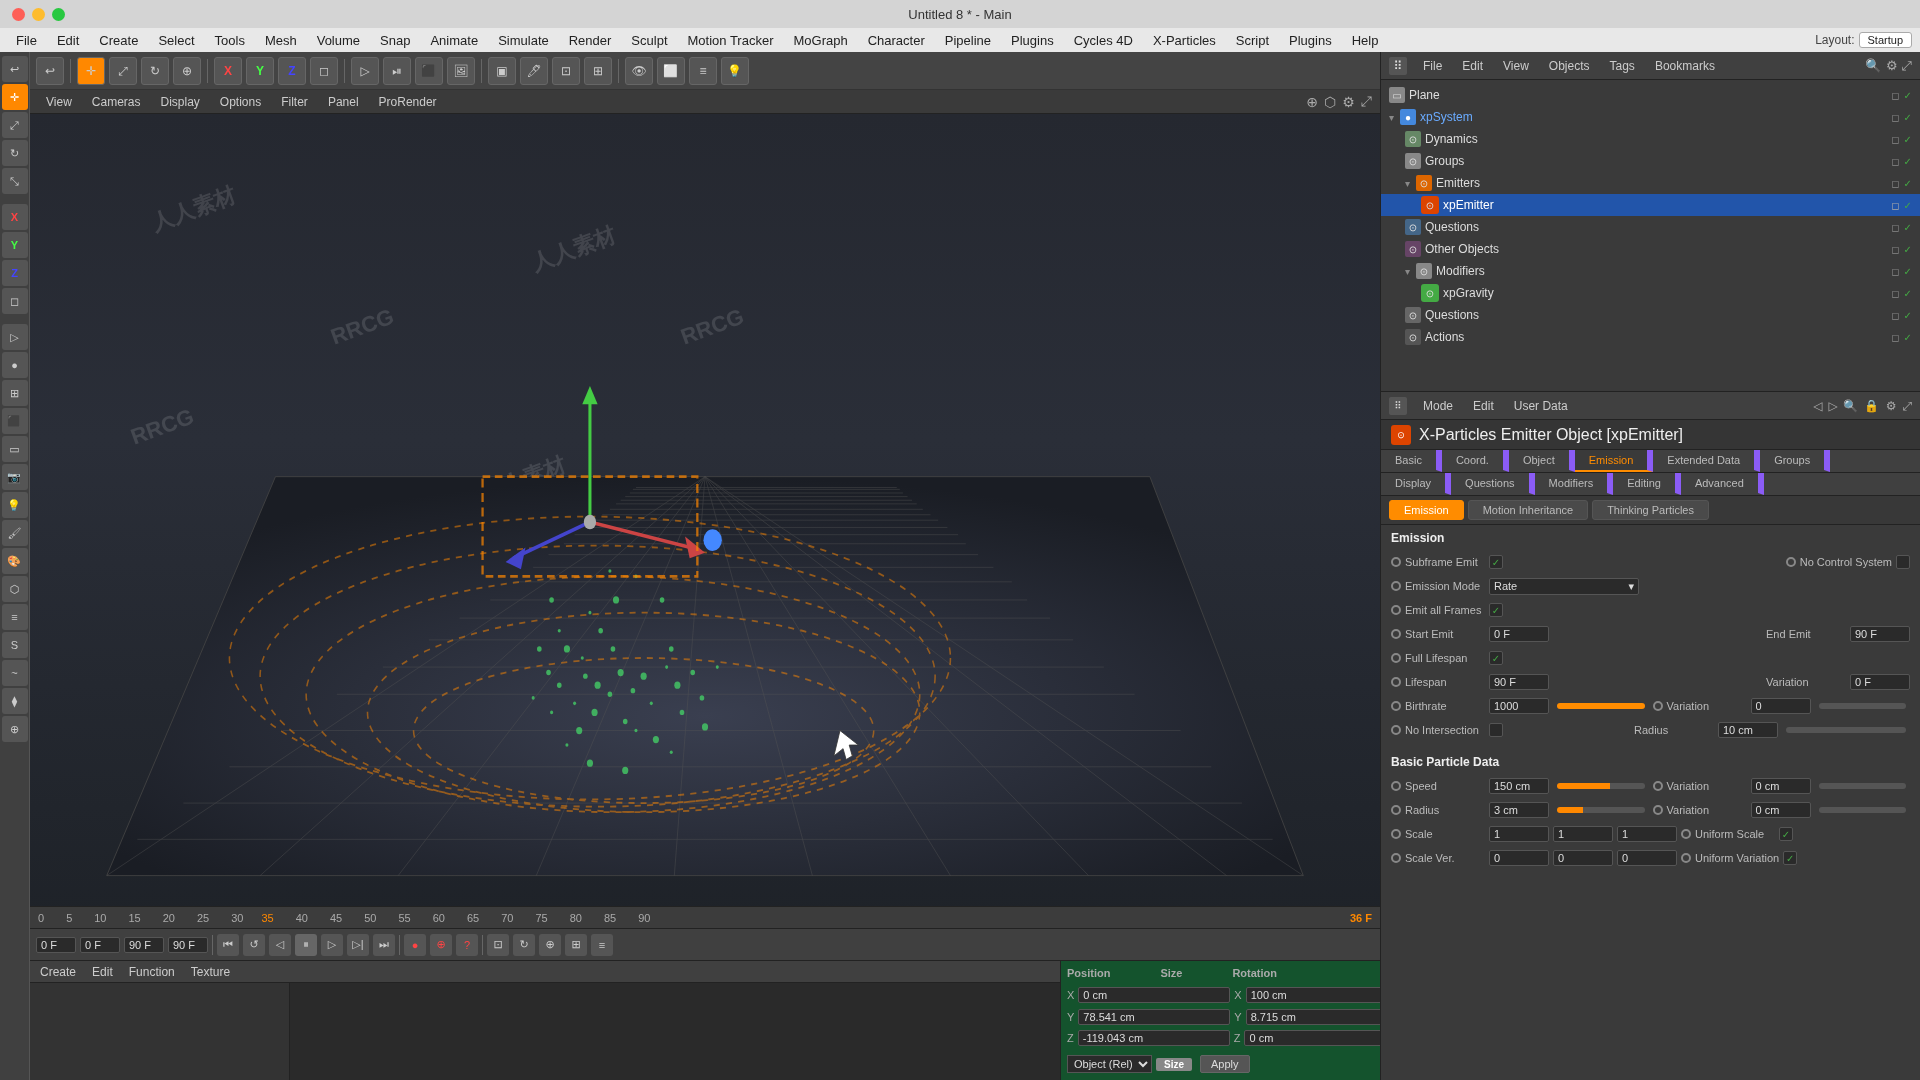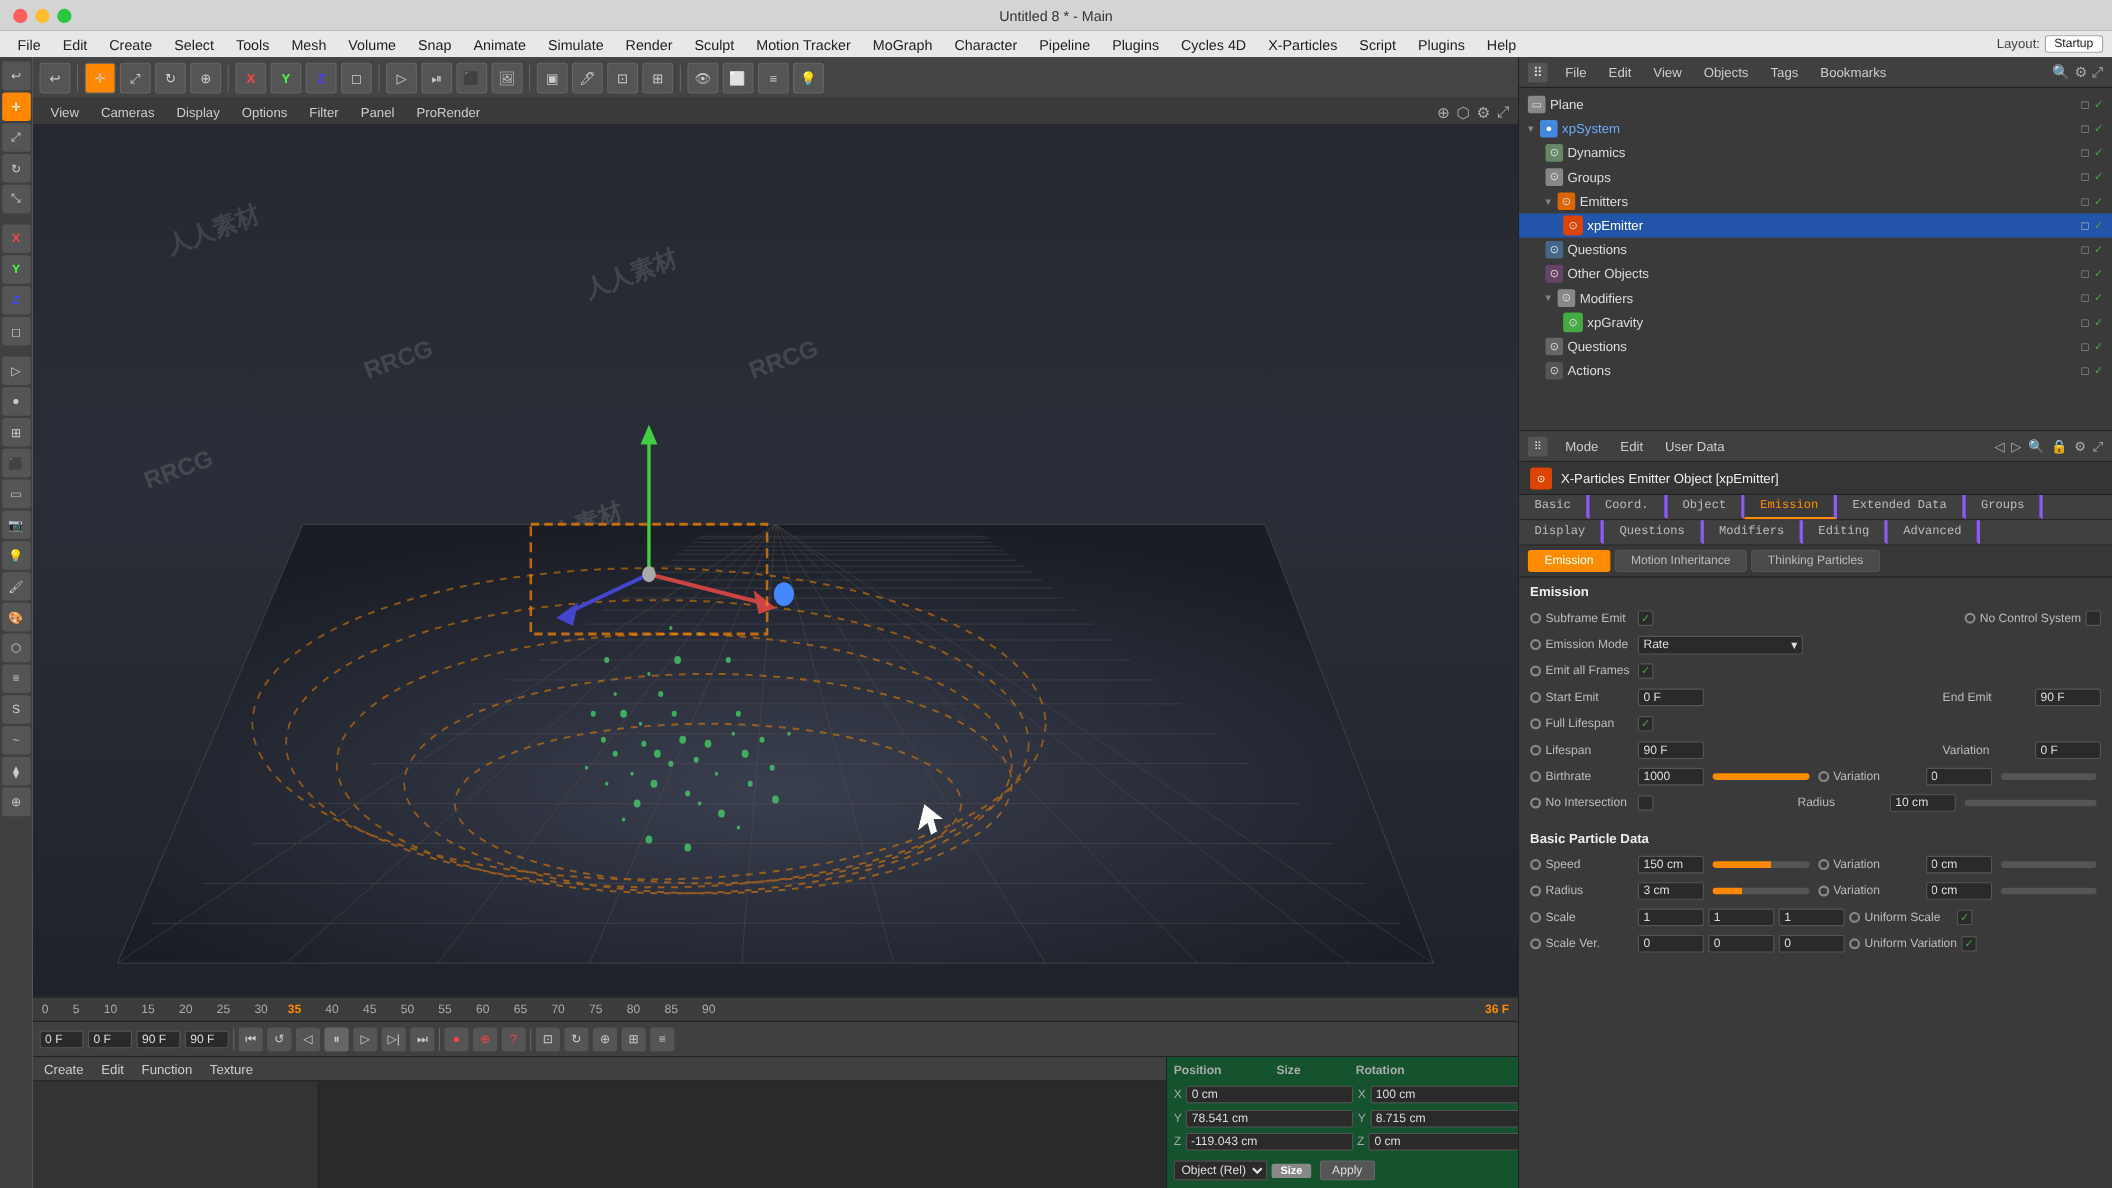--- a/index.html
+++ b/index.html
@@ -169,29 +169,29 @@
     }
     .props-menu { font-size: 12px; color: #ccc; cursor: pointer; padding: 2px 4px; }
 
     
     #props-content { padding: 0; }
     #emitter-title {
       height: 30px; background: #353535; display: flex; align-items: center;
       padding: 0 10px; border-bottom: 1px solid #222; gap: 8px;
     }
     .emitter-icon { width: 20px; height: 20px; background: #dd4400; border-radius: 3px; display: flex; align-items: center; justify-content: center; font-size: 9px; color: white; }
-    .emitter-name { font-size: 12px; color: #eee; font-weight: 500; }
+    .emitter-name { font-size: 16px; color: #eee; font-weight: 500; }
 
     
     .tab-row {
       display: flex; background: #404040; border-bottom: 1px solid #222;
     }
     .tab {
       padding: 4px 14px; font-size: 11px; color: #bbb; cursor: pointer;
-      border-right: 3px solid #8b5cf6; border-bottom: 2px solid transparent; font-family: Liberation Mono, monospace;
+      border-right: 6px solid #8b5cf6; border-bottom: 2px solid transparent;
     }
     .tab.active { color: #ff8c00; border-bottom: 2px solid #ff8c00; background: #3a3a3a; }
 
     
     .emission-tabs { display: flex; background: #383838; border-bottom: 1px solid #222; padding: 4px 8px; gap: 4px; }
     .em-tab { padding: 3px 14px; font-size: 11px; border-radius: 3px; cursor: pointer; background: #4a4a4a; color: #bbb; border: 1px solid #555; }
     .em-tab.active { background: #ff8c00; color: white; border-color: #ff8c00; }
 
     
     .prop-section { padding: 6px 10px; }
@@ -497,21 +497,21 @@
     </div>
 
     <div id="timeline">
       <span>0</span>
       <span style="margin-left:16px;">5</span>
       <span style="margin-left:16px;">10</span>
       <span style="margin-left:16px;">15</span>
       <span style="margin-left:16px;">20</span>
       <span style="margin-left:16px;">25</span>
       <span style="margin-left:16px;">30</span>
-      <span style="margin-left:12px; color:#f80; font-weight:bold;">35</span>
+      <span style="margin-left:12px; color:#f80; font-weight:normal;">35</span>
       <span style="margin-left:16px;">40</span>
       <span style="margin-left:16px;">45</span>
       <span style="margin-left:16px;">50</span>
       <span style="margin-left:16px;">55</span>
       <span style="margin-left:16px;">60</span>
       <span style="margin-left:16px;">65</span>
       <span style="margin-left:16px;">70</span>
       <span style="margin-left:16px;">75</span>
       <span style="margin-left:16px;">80</span>
       <span style="margin-left:16px;">85</span>

